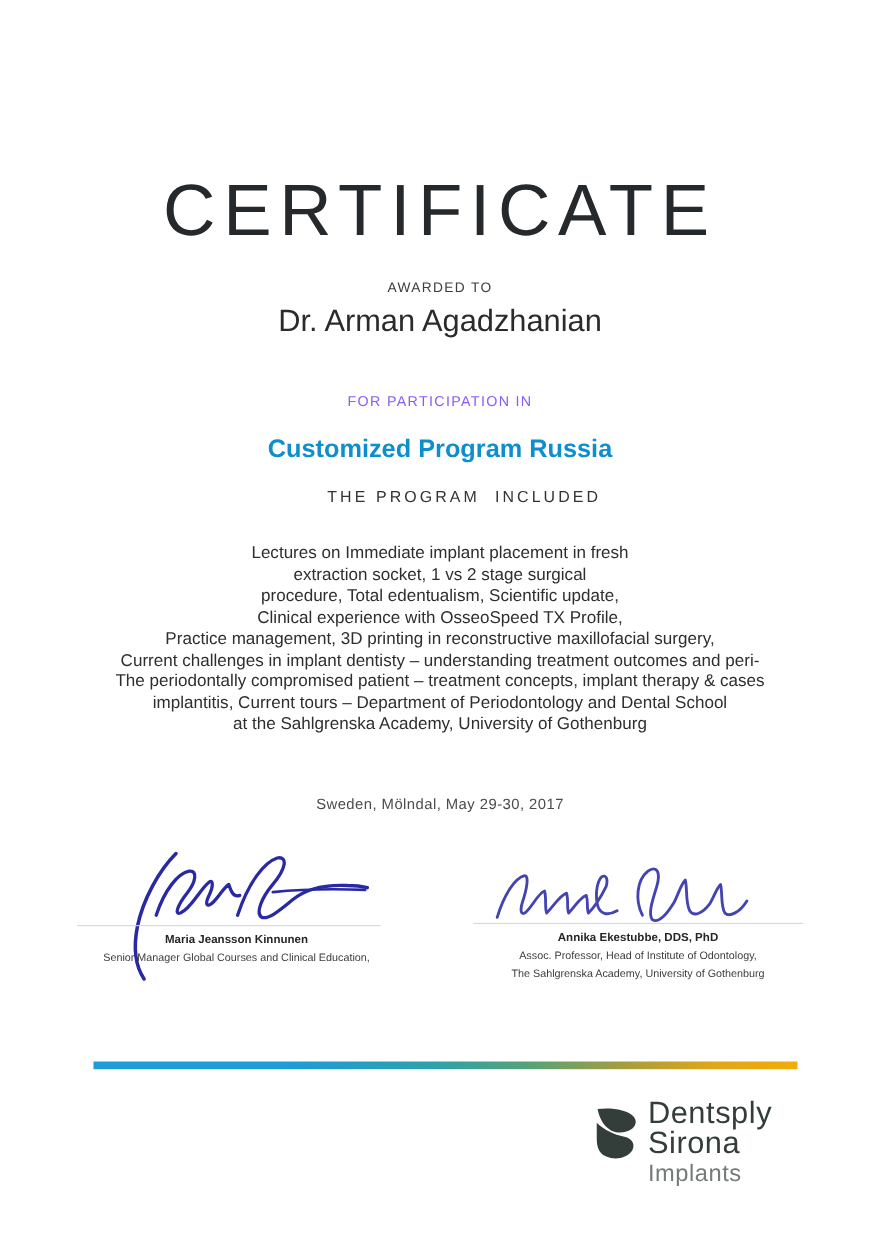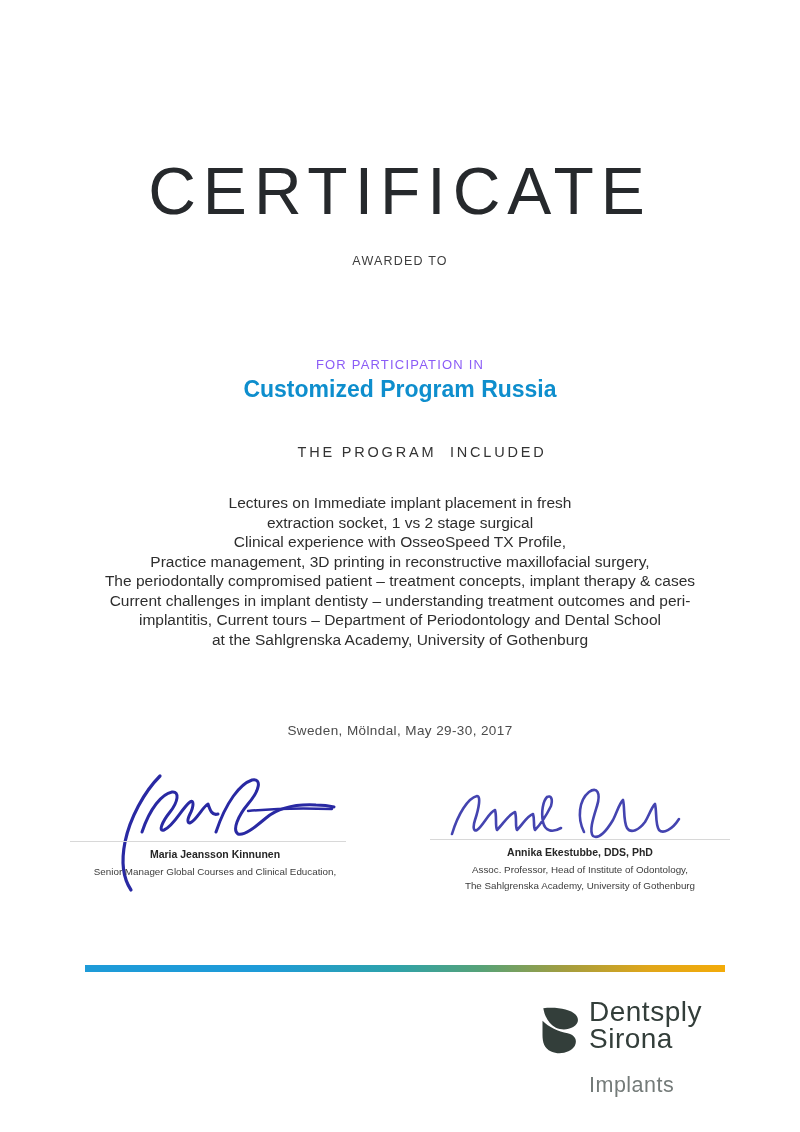--- a/index.html
+++ b/index.html
@@ -37,21 +37,21 @@
     font-size: 28px;
     color: #2b2b2b;
   }
   .participation-label {
     top: 357px;
     font-size: 13px;
     letter-spacing: 1.2px;
     color: #8b5cf6;
   }
   .program-name {
-    top: 376px;
+    top: 394px;
     font-size: 23px;
     font-weight: bold;
     color: #0e8ecd;
   }
   .included-label {
     top: 444px;
     font-size: 14.5px;
     letter-spacing: 2.8px;
     color: #333333;
     white-space: pre;
@@ -109,46 +109,48 @@
 
   .brand { position: absolute; left: 537px; top: 998px; }
   .brand-mark { position: absolute; left: 0; top: 4px; }
   .brand-text { position: absolute; left: 52px; top: 0; }
   .brand-line {
     font-size: 28px; line-height: 27px;
     color: #333e3a; letter-spacing: 0.5px;
   }
   .brand-sub {
     font-size: 21.5px; line-height: 24px;
-    color: #747b79; letter-spacing: 0.5px; margin-top: 21px;
+    color: #747b79; letter-spacing: 0.5px; margin-top: 3px;
   }
 </style>
 </head>
 <body>
 
 <div class="page">
 
   <div class="centered cert-title">CERTIFICATE</div>
 
   <div class="centered awarded-label">AWARDED TO</div>
 
+  <div class="centered recipient-name">Dr. Arman Agadzhanian</div>
 
   <div class="centered participation-label">FOR PARTICIPATION IN</div>
 
   <div class="centered program-name">Customized Program Russia</div>
 
   <div class="centered included-label">THE PROGRAM  INCLUDED</div>
 
   <div class="program-body">
     <div>Lectures on Immediate implant placement in fresh</div>
     <div>extraction socket, 1 vs 2 stage surgical</div>
+    <div>procedure, Total edentualism, Scientific update,</div>
     <div>Clinical experience with OsseoSpeed TX Profile,</div>
     <div>Practice management, 3D printing in reconstructive maxillofacial surgery,</div>
+    <div>Current challenges in implant dentisty – understanding treatment outcomes and peri-</div>
     <div>The periodontally compromised patient – treatment concepts, implant therapy &amp; cases</div>
-    <div>Current challenges in implant dentisty – understanding treatment outcomes and peri-</div>
     <div>implantitis, Current tours – Department of Periodontology and Dental School</div>
     <div>at the Sahlgrenska Academy, University of Gothenburg</div>
   </div>
 
   <div class="centered date-line">Sweden, Mölndal, May 29-30, 2017</div>
 
   <div class="sig-block left">
     <svg class="sig-svg" width="240" height="125" viewBox="0 0 240 125">
       <g fill="none" stroke="#2929a3" stroke-linecap="round" stroke-linejoin="round">
         <path stroke-width="3.2" d="M62,8 C46,24 32,50 27,74 C23,94 25,110 33,122"></path>

